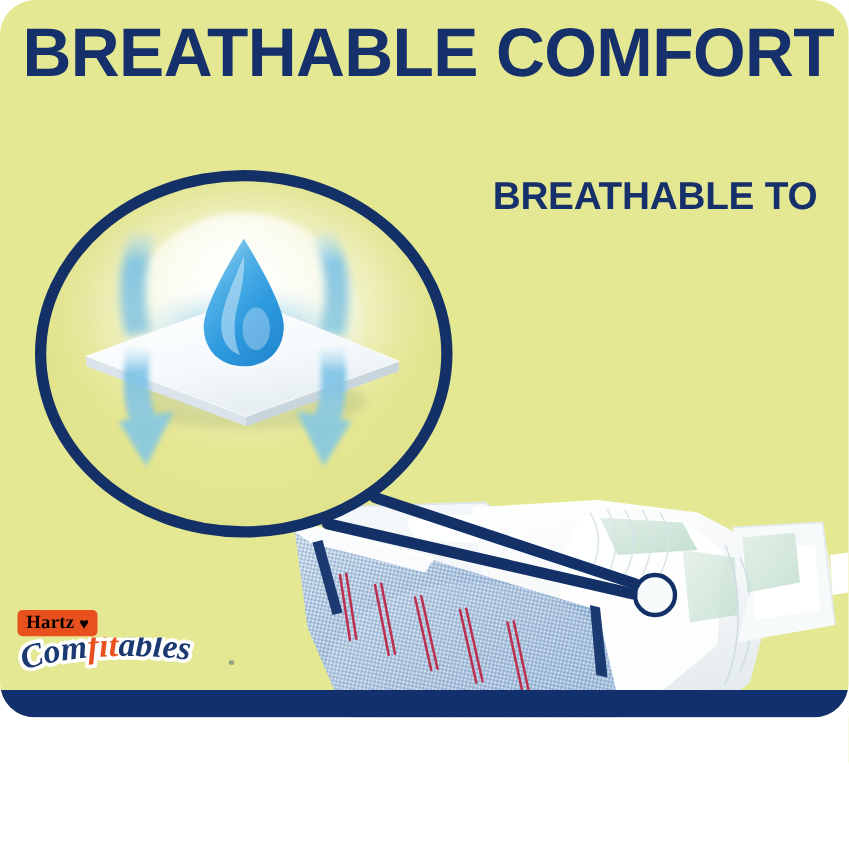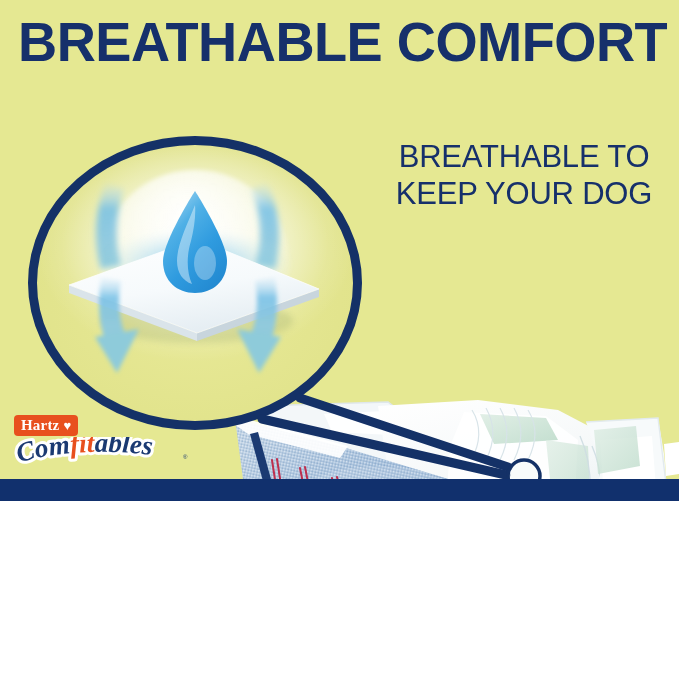--- a/index.html
+++ b/index.html
@@ -3,24 +3,25 @@
 <meta charset="utf-8">
 <style>
   html, body {
     margin: 0;
     padding: 0;
     background: #ffffff;
   }
   #ad-canvas {
     position: relative;
     width: 679px;
-    height: 501px;
+    height: 574px;
     overflow: hidden;
     background: #e5e892;
     font-family: "Liberation Sans", sans-serif;
+    border-radius: 28px;
     -webkit-font-smoothing: antialiased;
   }
 
   
   .headline {
     position: absolute;
     left: 18px;
     top: 13px;
     width: 646px;
     font-size: 55px;
@@ -35,21 +36,21 @@
 
   
   .tagline {
     position: absolute;
     left: 378px;
     top: 138px;
     width: 292px;
     text-align: center;
     font-size: 31px;
     line-height: 37px;
-    font-weight: 400;
+    font-weight: 700;
     color: #16306b;
     letter-spacing: -0.2px;
   }
   .tagline .tline { display: block; white-space: nowrap; }
 
   
   .lens-wrap {
     position: absolute;
     left: 28px;
     top: 136px;
@@ -113,21 +114,21 @@
     width: 180px;
     height: 56px;
   }
   .hartz-badge {
     position: absolute;
     left: 2px;
     top: 0;
     padding: 2px 7px 3px 7px;
     background: #e8501e;
     border-radius: 4px;
-    color: #ffffff;
+    color: #000000;
     font-family: "Liberation Serif", serif;
     font-weight: 700;
     font-size: 15px;
     line-height: 16px;
     letter-spacing: 0.2px;
     white-space: nowrap;
     display: flex;
     align-items: center;
     gap: 4px;
   }
@@ -152,21 +153,20 @@
 </style>
 </head>
 <body>
 
 <div id="ad-canvas">
 
   <div class="headline">BREATHABLE COMFORT</div>
 
   <div class="tagline">
     <span class="tline">BREATHABLE TO</span>
-    <span class="tline">KEEP YOUR DOG</span>
   </div>
 
   <div class="product">
     <svg width="451" height="250" viewBox="0 0 451 250">
       <defs>
         <linearGradient id="whiteBody" x1="0" y1="0" x2="0.3" y2="1">
           <stop offset="0%" stop-color="#ffffff"></stop>
           <stop offset="55%" stop-color="#f4f7f8"></stop>
           <stop offset="100%" stop-color="#e3eaed"></stop>
         </linearGradient>

